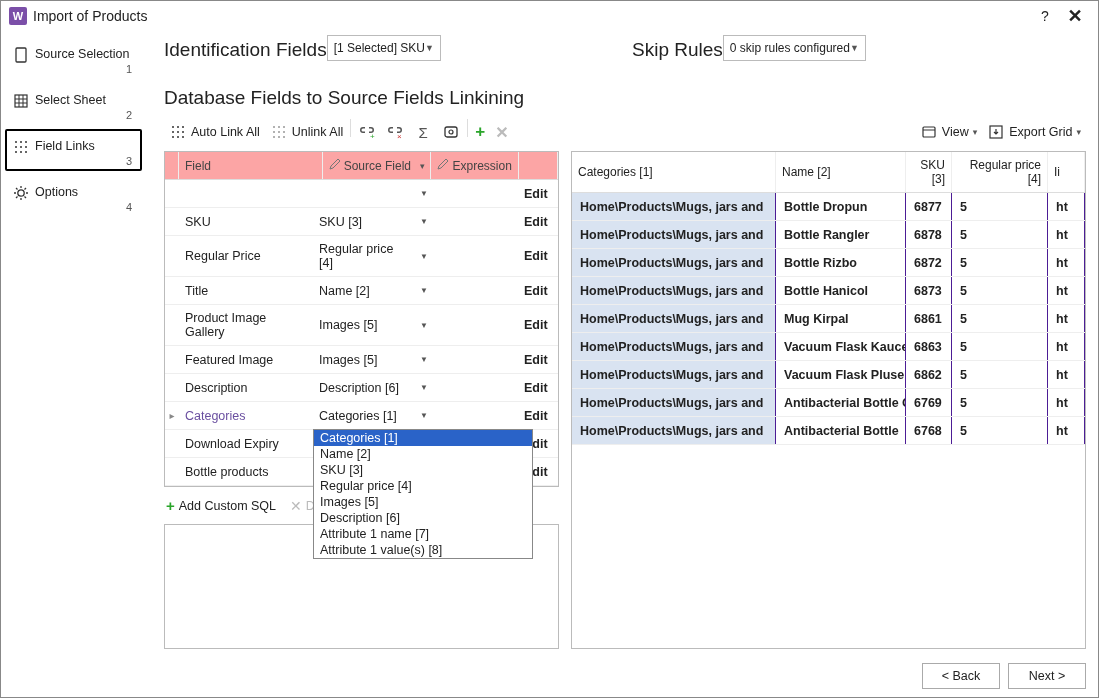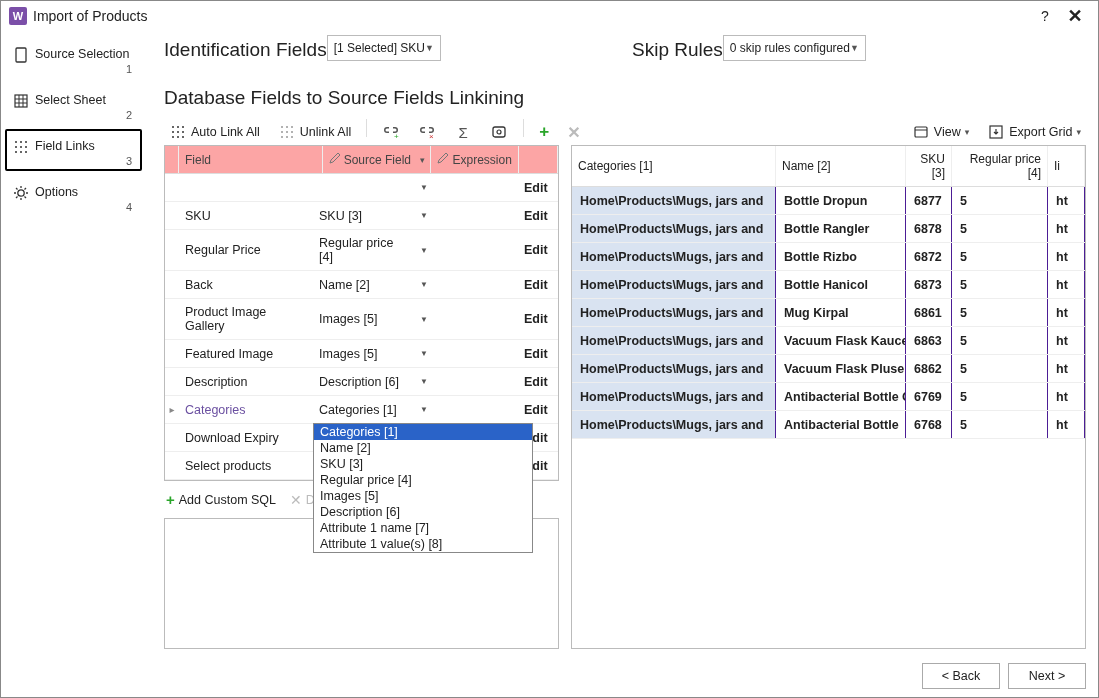--- a/index.html
+++ b/index.html
@@ -18,21 +18,21 @@
   .step .step-label { font-size:12.5px; }
   .step .step-num { position:absolute; right:8px; bottom:2px; font-size:11px; color:#555; }
   .sidebar svg { display:block; }
   .main { flex:1; padding:4px 12px 6px 18px; display:flex; flex-direction:column; overflow:hidden; }
   .toprow { display:flex; gap:14px; }
   .topcol { flex:1; display:flex; flex-direction:row; }
   .section-h { font-size:19px; font-weight:400; margin:4px 0 8px 0; }
   .dd { border:1px solid #bbb; height:26px; display:flex; align-items:center; padding:0 6px; font-size:12px; justify-content:space-between; cursor:pointer; }
   .caret { font-size:9px; color:#555; }
   .link-h { font-size:19px; margin:18px 0 10px 0; }
-  .toolbar { display:flex; gap:8px; }
+  .toolbar { display:flex; margin-bottom:6px; }
   .tbtn { display:flex; align-items:center; gap:4px; padding:3px 5px; cursor:pointer; font-size:12.5px; border-radius:2px; }
   .ticon { width:18px; height:18px; display:inline-flex; align-items:center; justify-content:center; }
   .gridwrap { flex:1; display:flex; gap:12px; overflow:hidden; }
   .leftgrid { width:395px; display:flex; flex-direction:column; }
   .grid { border:1px solid #bbb; }
   .ghead { display:flex; background:#fca5a5; border-bottom:1px solid #ddd; font-size:12px; color:#444; }
   .ghead .gh { padding:6px 6px; display:flex; align-items:center; gap:3px; border-right:1px solid #eee; }
   .gh-field { width:148px; }
   .gh-src  { width:112px; }
   .gh-exp  { flex:1; }
@@ -326,21 +326,21 @@
                 <div class="grow">
                   <div class="cell c-mark"></div>
                   <div class="cell c-field">Regular Price</div>
                   <div class="cell c-src">Regular price [4]</div>
                   <div class="cell c-srcbtn">▼</div>
                   <div class="cell c-exp"></div>
                   <div class="cell c-edit">Edit</div>
                 </div>
                 <div class="grow">
                   <div class="cell c-mark"></div>
-                  <div class="cell c-field">Back</div>
+                  <div class="cell c-field">Title</div>
                   <div class="cell c-src">Name [2]</div>
                   <div class="cell c-srcbtn">▼</div>
                   <div class="cell c-exp"></div>
                   <div class="cell c-edit">Edit</div>
                 </div>
                 <div class="grow">
                   <div class="cell c-mark"></div>
                   <div class="cell c-field">Product Image Gallery</div>
                   <div class="cell c-src">Images [5]</div>
                   <div class="cell c-srcbtn">▼</div>
@@ -384,21 +384,21 @@
                 <div class="grow">
                   <div class="cell c-mark"></div>
                   <div class="cell c-field">Download Expiry</div>
                   <div class="cell c-src"></div>
                   <div class="cell c-srcbtn">▼</div>
                   <div class="cell c-exp"></div>
                   <div class="cell c-edit">Edit</div>
                 </div>
                 <div class="grow">
                   <div class="cell c-mark"></div>
-                  <div class="cell c-field">Select products</div>
+                  <div class="cell c-field">Bottle products</div>
                   <div class="cell c-src"></div>
                   <div class="cell c-srcbtn">▼</div>
                   <div class="cell c-exp"></div>
                   <div class="cell c-edit">Edit</div>
                 </div>
               </div>
           </div>
 
           <div class="belowgrid">
             <div class="addbtn">

